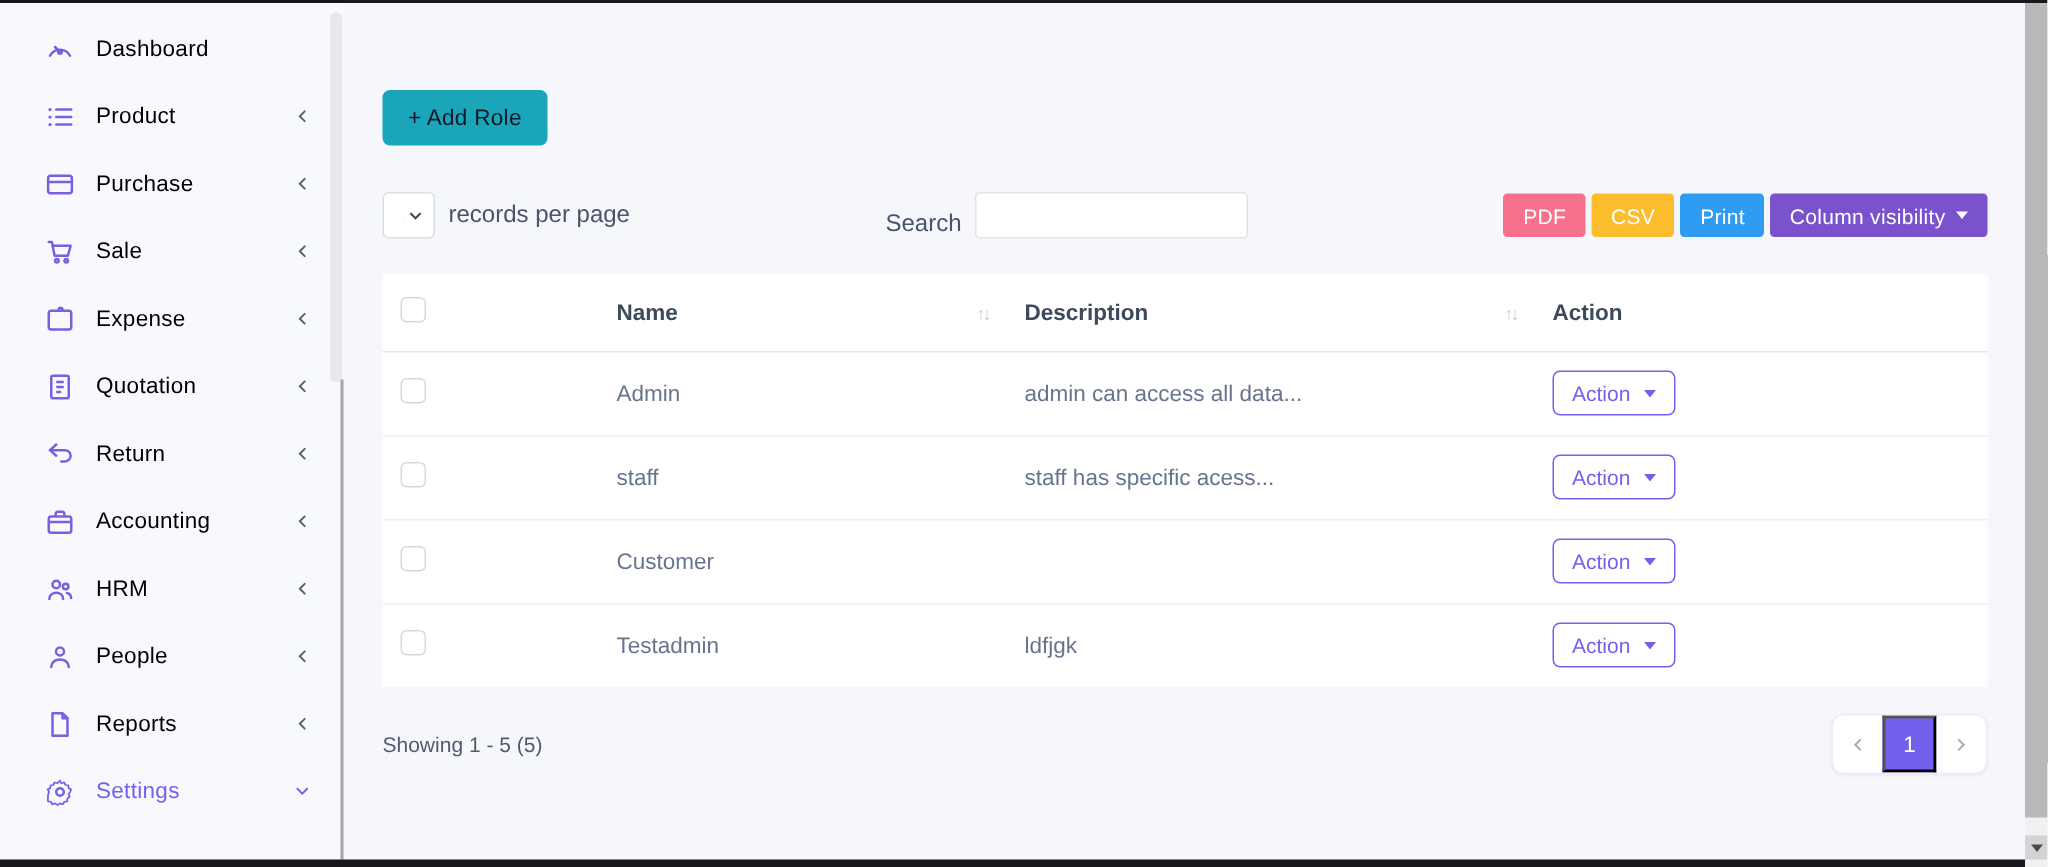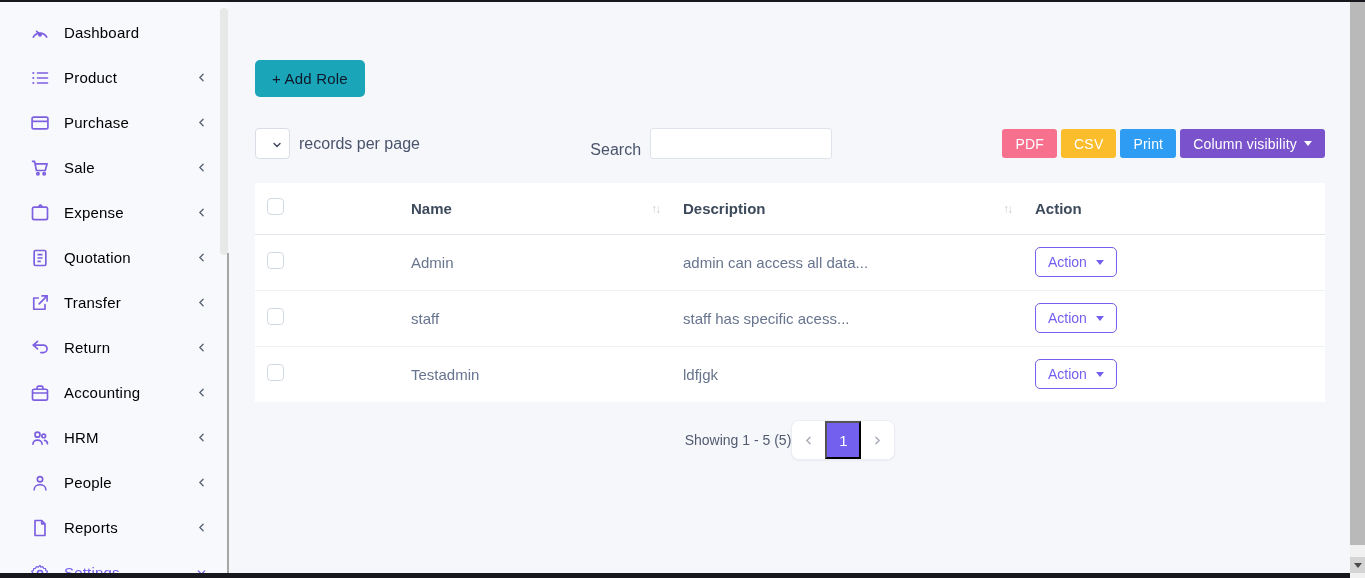--- a/index.html
+++ b/index.html
@@ -95,21 +95,21 @@
   .sort-icon { float:right; margin-right:10px; font-size:12px; color:#c7ccd6; letter-spacing:-2px; font-weight:400; margin-top:2px; }
   .checkbox { display:inline-block; width:17px; height:17px; background:#fff; border:1px solid #d3d9e3; border-radius:4px; cursor:pointer; }
   .btn-action {
     background:#fff; border:1px solid var(--accent); color:var(--accent);
     border-radius:5px; font-family:inherit; font-size:14px;
     height:30px; padding:0 12px; cursor:pointer; display:inline-flex; align-items:center; gap:9px;
   }
   .btn-action .caret { width:0; height:0; border-left:4px solid transparent; border-right:4px solid transparent; border-top:5px solid var(--accent); }
 
   
-  .footer-row { margin-top:18px; display:flex; align-items:center; justify-content:center; }
+  .footer-row { margin-top:18px; display:flex; align-items:center; justify-content:space-between; }
   .showing-text { font-size:14px; color:#515a6e; }
   .pagination {
     display:flex; align-items:stretch; background:#fff; border:1px solid #ecedf3;
     border-radius:8px; overflow:hidden; height:40px; box-shadow:0 1px 2px rgba(40,45,80,.05);
   }
   .page-btn {
     width:33px; display:flex; align-items:center; justify-content:center;
     color:#a6abb5; cursor:pointer; background:#fff; border:none;
   }
   .page-btn svg { width:13px; height:13px; }
@@ -206,35 +206,20 @@
         </svg>
     </span>
     <span class="n-label">Quotation</span>
     <span class="n-chevron">
         <svg viewBox="0 0 24 24" fill="none" stroke="currentColor" stroke-width="2.4" stroke-linecap="round">
           <polyline points="15 18 9 12 15 6"></polyline>
         </svg>
       </span>
   </div>
 
-  <div class="nav-item">
-    <span class="n-icon">
-      <svg viewBox="0 0 24 24" fill="none" stroke="currentColor" stroke-width="2" stroke-linecap="round" stroke-linejoin="round">
-          <path d="M10 6H4.5v13.5H18V14"></path>
-          <path d="M11 13l9.5-9.5"></path>
-          <path d="M14.5 3.5H20.5v6"></path>
-        </svg>
-    </span>
-    <span class="n-label">Transfer</span>
-    <span class="n-chevron">
-        <svg viewBox="0 0 24 24" fill="none" stroke="currentColor" stroke-width="2.4" stroke-linecap="round">
-          <polyline points="15 18 9 12 15 6"></polyline>
-        </svg>
-      </span>
-  </div>
 
   <div class="nav-item">
     <span class="n-icon">
       <svg viewBox="0 0 24 24" fill="none" stroke="currentColor" stroke-width="2" stroke-linecap="round" stroke-linejoin="round">
           <path d="M9 13L4 8.5 9 4"></path>
           <path d="M4 8.5h12a4.5 4.5 0 0 1 0 9h-3"></path>
         </svg>
     </span>
     <span class="n-label">Return</span>
     <span class="n-chevron">
@@ -388,20 +373,29 @@
           <td class="check-col"><span class="checkbox"></span></td>
           <td>staff</td>
           <td>staff has specific acess...</td>
           <td><button class="btn-action">
                 <span>Action</span>
                 <span class="caret"></span>
               </button></td>
         </tr>
         <tr>
           <td class="check-col"><span class="checkbox"></span></td>
+          <td>Customer</td>
+          <td></td>
+          <td><button class="btn-action">
+                <span>Action</span>
+                <span class="caret"></span>
+              </button></td>
+        </tr>
+        <tr>
+          <td class="check-col"><span class="checkbox"></span></td>
           <td>Testadmin</td>
           <td>ldfjgk</td>
           <td><button class="btn-action">
                 <span>Action</span>
                 <span class="caret"></span>
               </button></td>
         </tr>
       </tbody>
     </table>
   </div>

